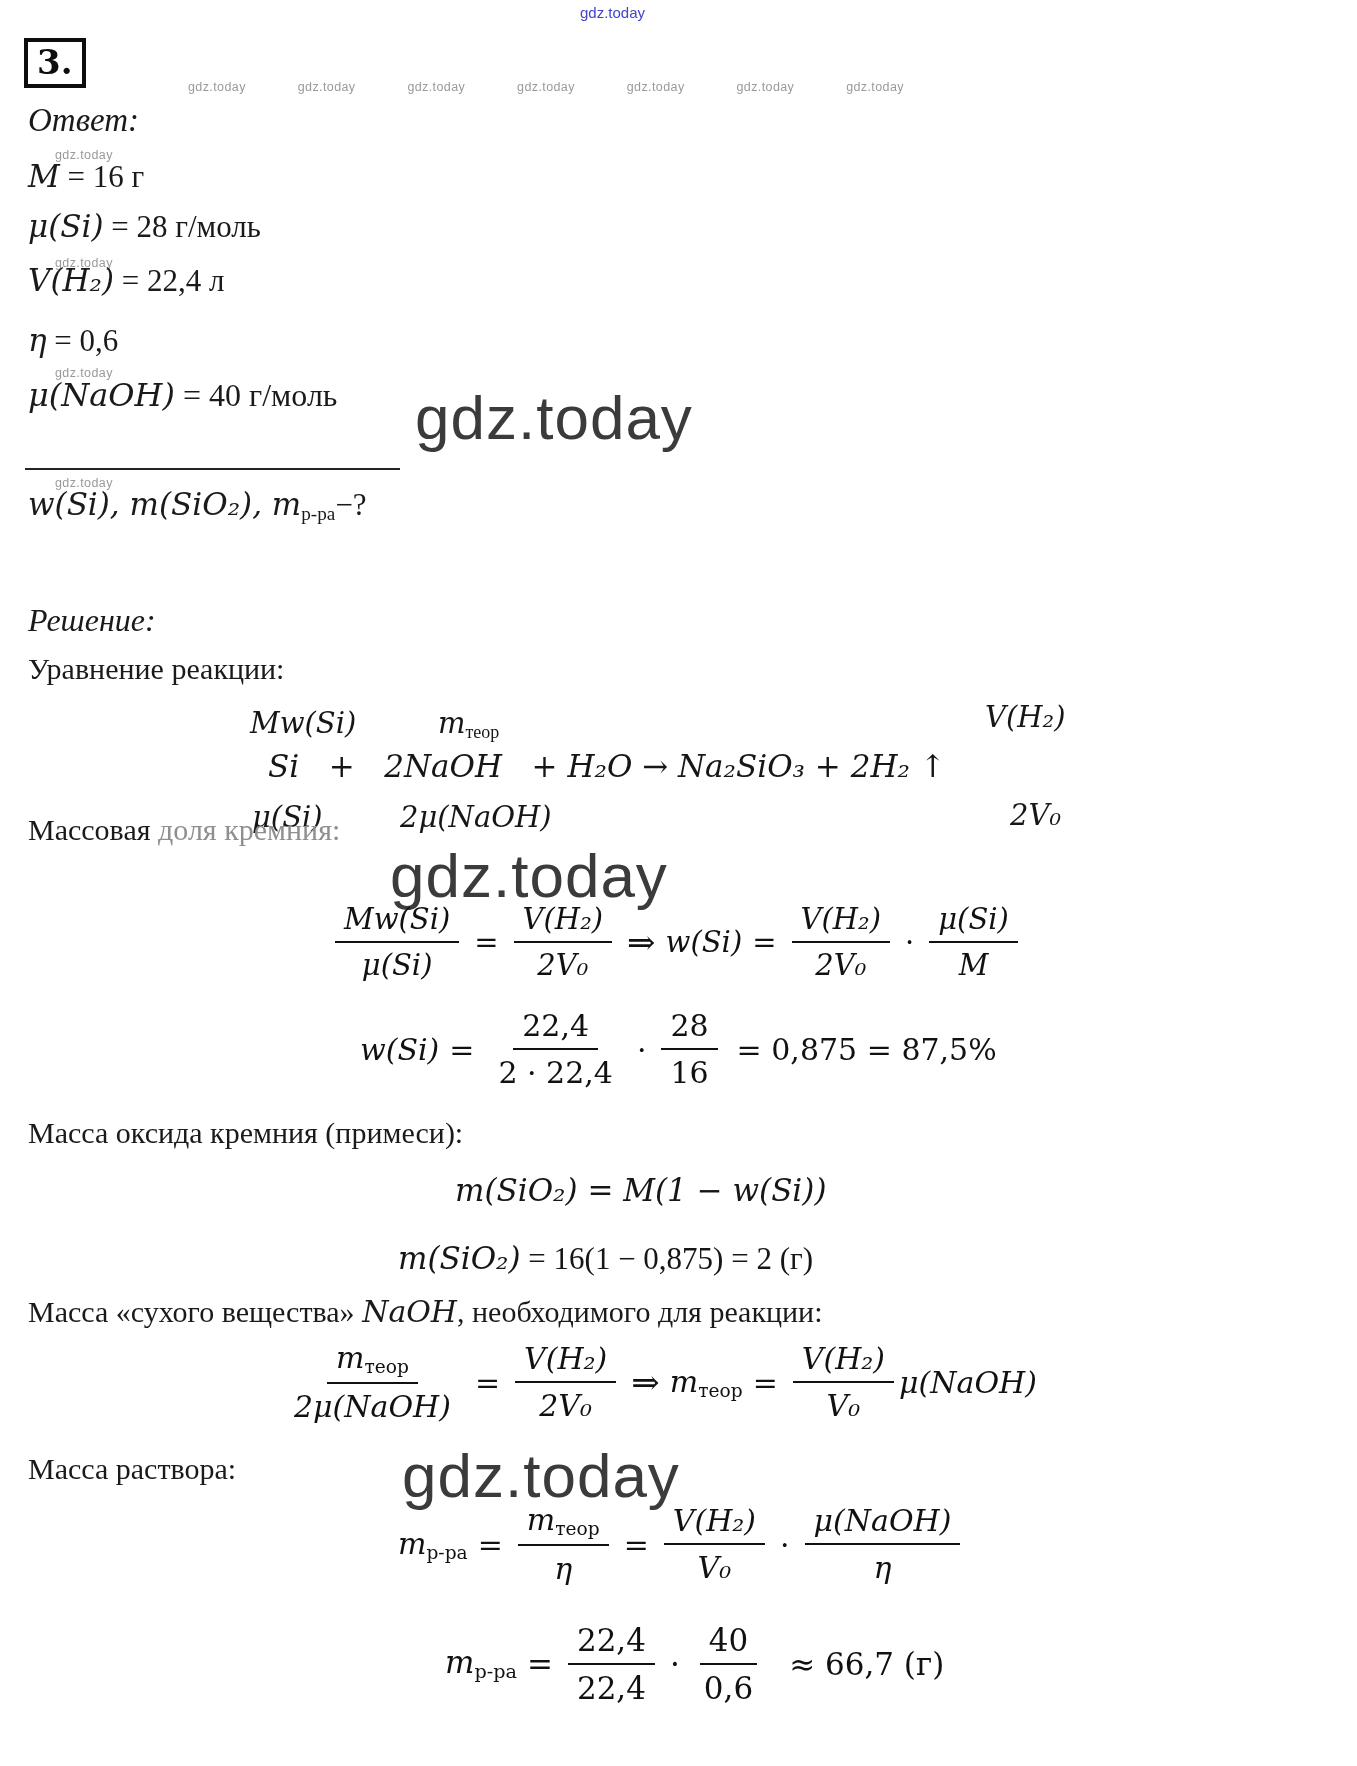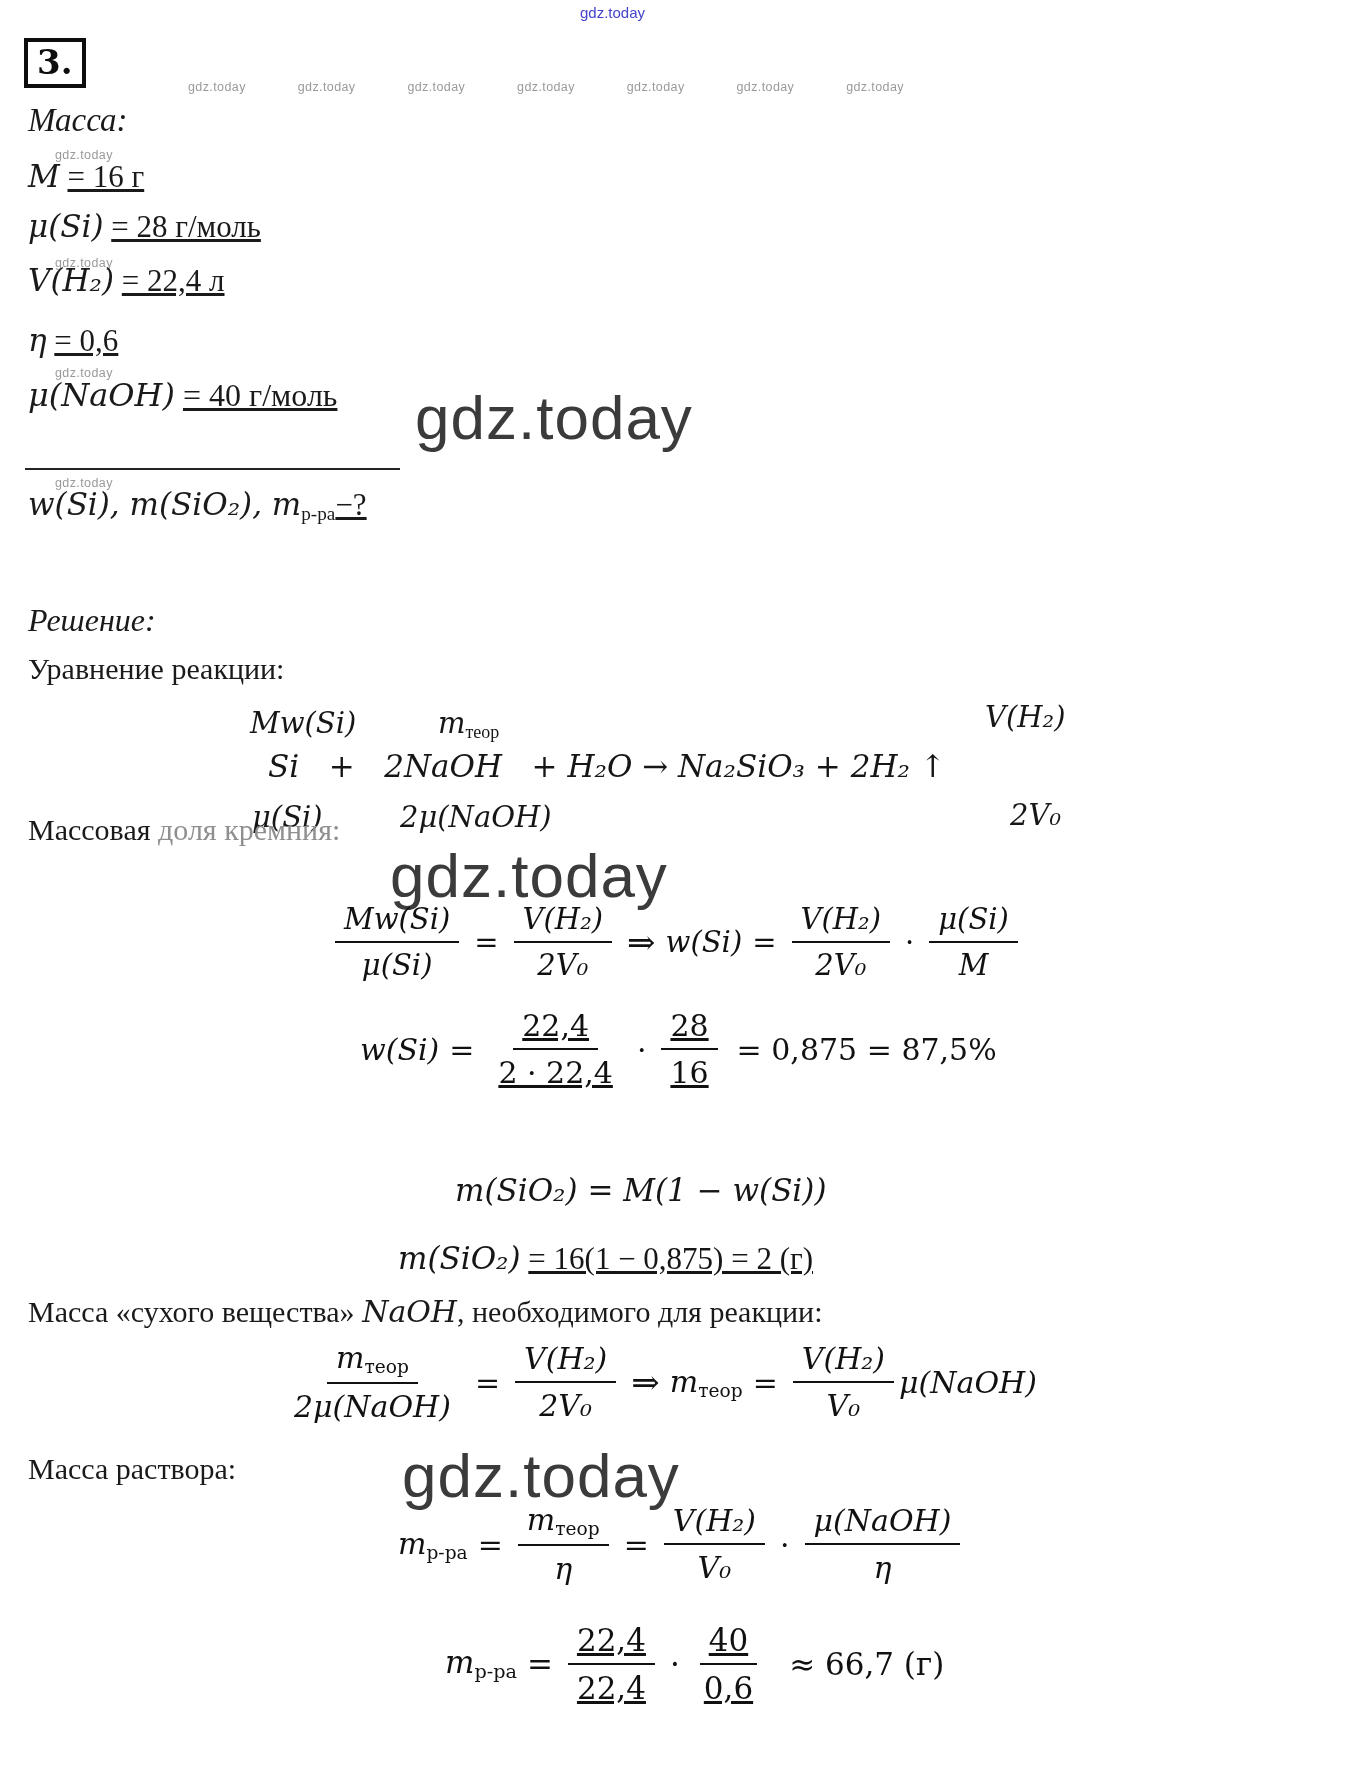--- a/index.html
+++ b/index.html
@@ -1,20 +1,20 @@
 <!DOCTYPE html>
 <html><head>
 <meta charset="utf-8">
 <style>
   html,body{margin:0;padding:0;background:#ffffff;}
   #page{position:relative;width:1156px;height:1766px;background:#fff;overflow:hidden;
         font-family:"Liberation Serif","DejaVu Serif",serif;color:#161616;padding-left:36px;}
   .abs{position:absolute;}
   .math{font-family:"DejaVu Serif","Liberation Serif",serif;font-style:italic;}
-  .up{font-style:normal;text-decoration:underline;}
+  .up{font-style:normal;}
   .lbl{font-size:30px;color:#1a1a1a;white-space:nowrap;}
   .it{font-style:italic;}
   .gray{color:#8f8f8f;}
   .wm-sm{font-family:"Liberation Sans","DejaVu Sans",sans-serif;font-size:12.5px;color:#9a9a9a;
          letter-spacing:.4px;white-space:nowrap;}
   .wm-big{font-family:"Liberation Sans","DejaVu Sans",sans-serif;font-size:62px;font-weight:300;
           color:#3b3b3b;letter-spacing:1px;white-space:nowrap;}
   .wm-blue{font-family:"Liberation Sans","DejaVu Sans",sans-serif;font-size:15px;color:#4343cc;white-space:nowrap;}
   .wm-row{display:flex;justify-content:space-between;width:716px;}
   .numbox{border:4px solid #0d0d0d;padding:0 9px 2px 9px;font-size:34px;font-weight:bold;
@@ -43,21 +43,21 @@
   <div class="abs wm-row" style="left:188px;top:80px;">
     <span class="wm-sm">gdz.today</span>
     <span class="wm-sm">gdz.today</span>
     <span class="wm-sm">gdz.today</span>
     <span class="wm-sm">gdz.today</span>
     <span class="wm-sm">gdz.today</span>
     <span class="wm-sm">gdz.today</span>
     <span class="wm-sm">gdz.today</span>
   </div>
 
-  <div class="abs lbl it" style="left:28px;top:102px;font-size:33px;">Масса:</div>
+  <div class="abs lbl it" style="left:28px;top:102px;font-size:33px;">Ответ:</div>
 
   <div class="abs wm-sm" style="left:55px;top:148px;">gdz.today</div>
 
   <div class="abs lbl" style="left:28px;top:158px;font-size:31px;">
     <span class="math">M</span>
     <span class="up"> </span><span class="up">= 16 г</span>
   </div>
 
   <div class="abs lbl" style="left:28px;top:208px;font-size:31px;">
     <span class="math">μ(Si)</span>
@@ -146,20 +146,21 @@
       <span class="den up">2 · 22,4</span>
     </span>
     <span class="op">·</span>
     <span class="frac">
       <span class="num up">28</span>
       <span class="den up">16</span>
     </span>
     <span class="op" style="margin-left:14px;">= 0,875 = 87,5%</span>
   </div>
 
+  <div class="abs lbl" style="left:28px;top:1116px;">Масса оксида кремния (примеси):</div>
 
   <div class="abs math" style="left:455px;top:1172px;font-size:31px;">m(SiO₂) = M(1 − w(Si))</div>
 
   <div class="abs" style="left:398px;top:1240px;font-size:31px;white-space:nowrap;">
     <span class="math">m(SiO₂)</span>
     <span class="up">= 16(1 − 0,875) = 2 (г)</span>
   </div>
 
   <div class="abs lbl" style="left:28px;top:1294px;">
     <span>Масса «сухого вещества» </span><span class="math">NaOH</span><span>, необходимого для реакции:</span>

